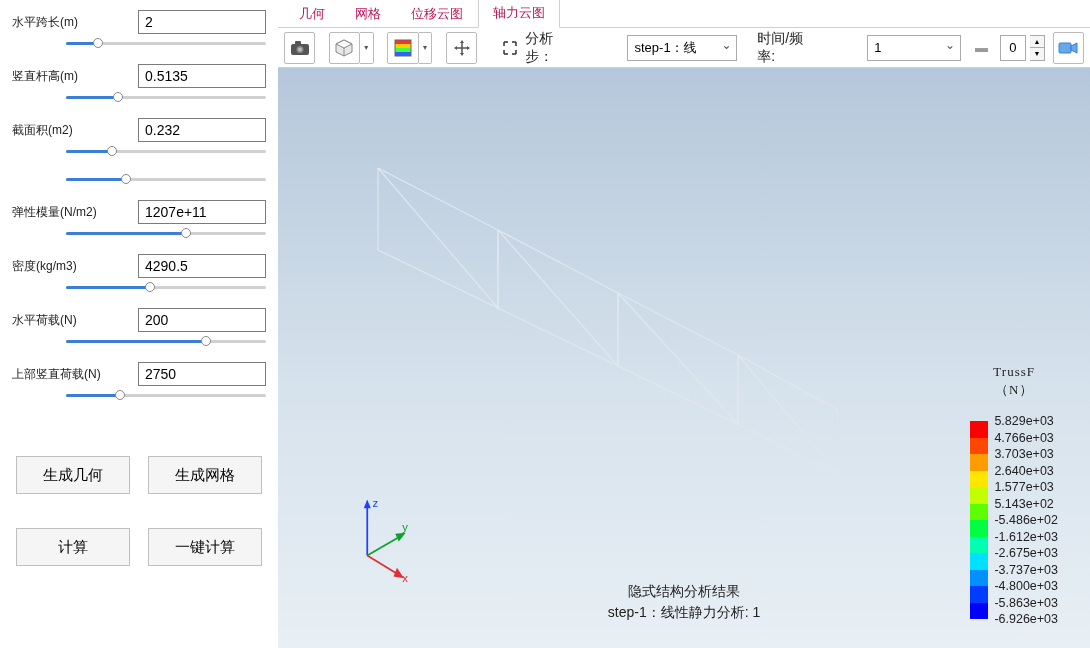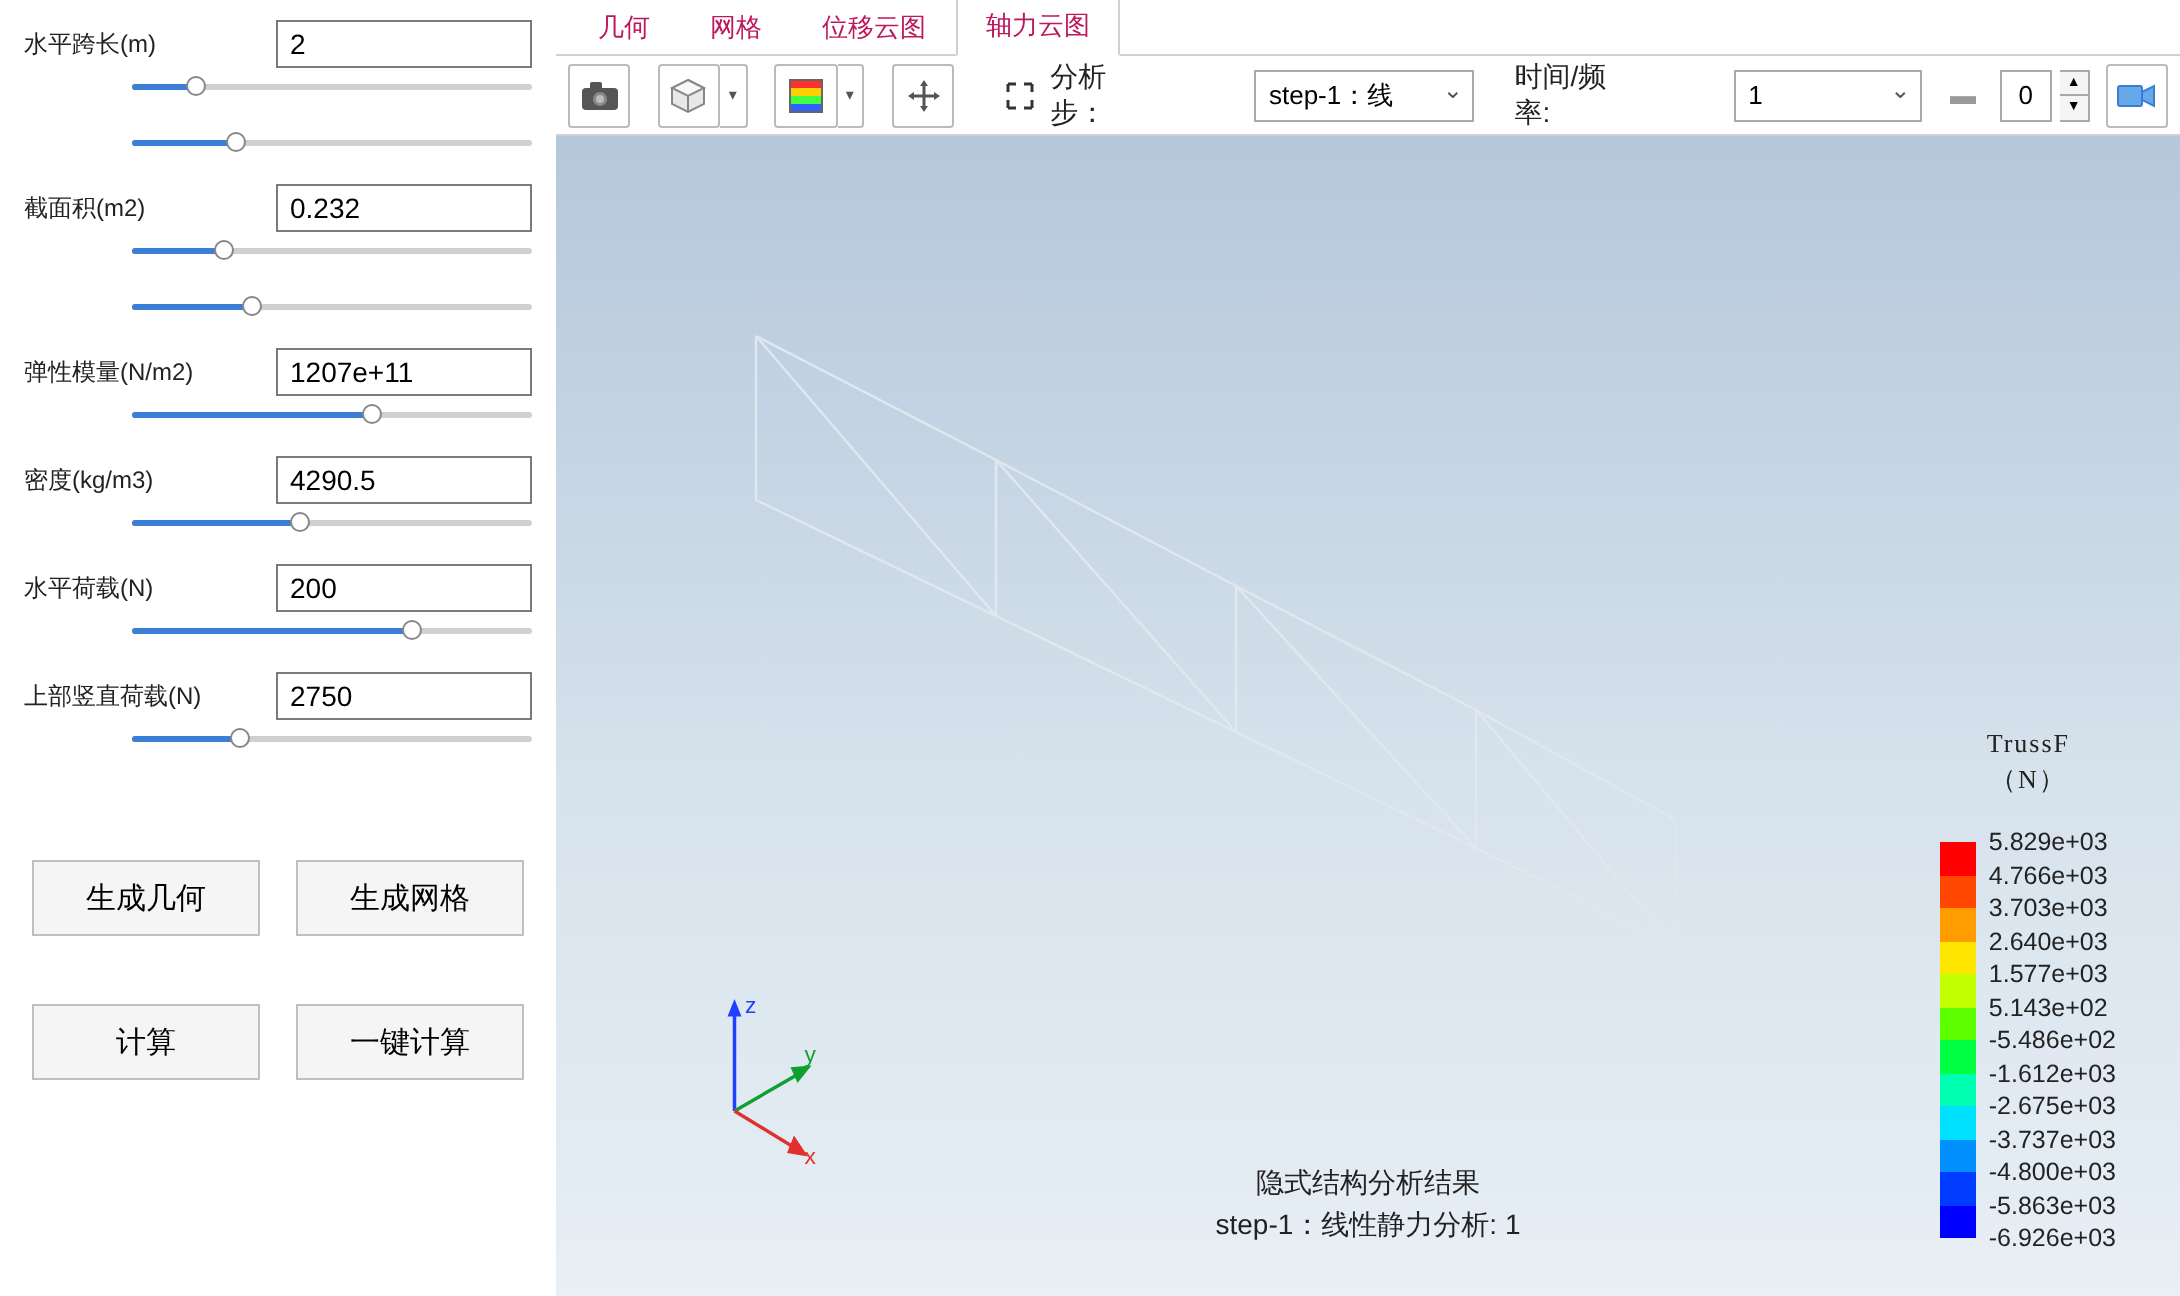--- a/index.html
+++ b/index.html
@@ -289,20 +289,24 @@
     </div>
     <div class="slider-wrap">
       <div class="slider">
         <div class="slider-track"></div>
         <div class="slider-fill" style="width:16%"></div>
         <div class="slider-thumb" style="left:16%"></div>
       </div>
     </div>
       </div>
       <div class="param-row">
+    <div class="param-top">
+      <span class="param-label">竖直杆高(m)</span>
+      <input class="param-input" value="0.5135" style="">
+    </div>
     <div class="slider-wrap">
       <div class="slider">
         <div class="slider-track"></div>
         <div class="slider-fill" style="width:26%"></div>
         <div class="slider-thumb" style="left:26%"></div>
       </div>
     </div>
       </div>
       <div class="param-row">
     <div class="param-top">

